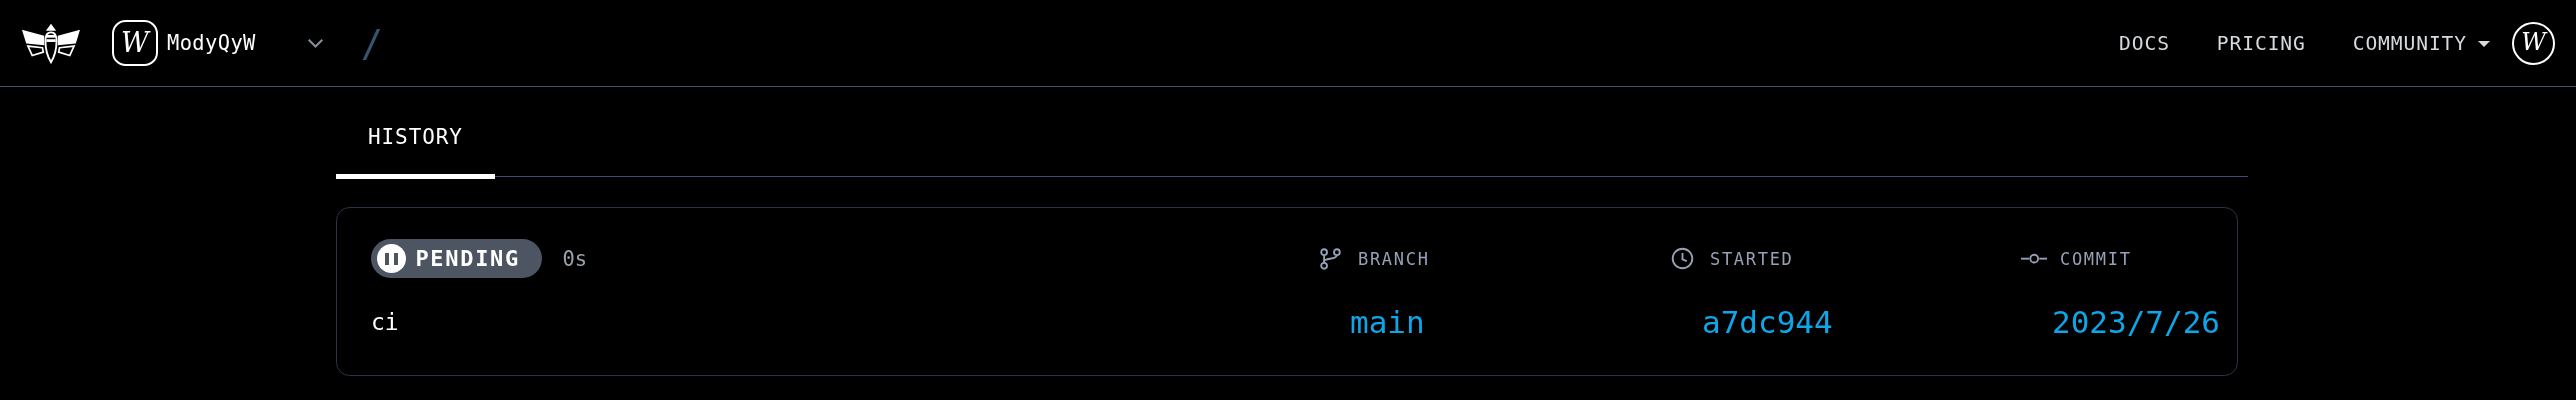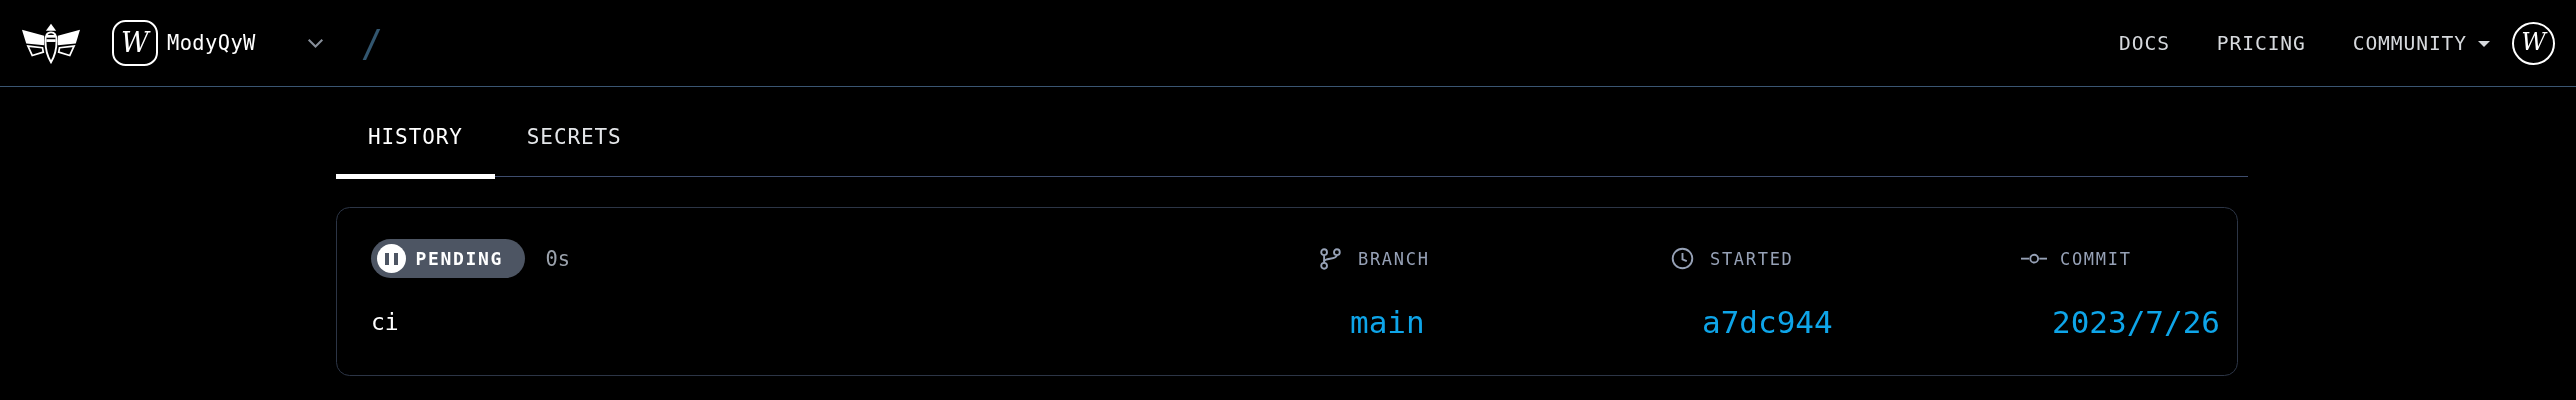--- a/index.html
+++ b/index.html
@@ -89,21 +89,21 @@
   .badge {
     display:inline-flex; align-items:center; height:39px;
     padding:0 22px 0 6px; border-radius:19.6px;
     background:var(--badge-bg,#4D5563); gap:9.4px;
   }
   .pause-circle {
     width:29px; height:29px; border-radius:50%; background:#fff; flex:none;
     display:flex; align-items:center; justify-content:center; gap:4.3px;
   }
   .pause-circle i { display:block; width:4.3px; height:12px; background:var(--badge-bg,#4D5563); }
-  .badge-label { font-size:18px; font-weight:bold; letter-spacing:1.7px; color:#fff; }
+  .badge-label { font-size:22px; font-weight:bold; letter-spacing:1.7px; color:#fff; }
   .duration { font-size:20.4px; color:var(--muted-text,#9AA1AB);text-align:right; }
   .col-head { gap:8px; color:var(--muted-label,#96A1B6); }
   .col-icon { width:31px; flex:none; display:flex; align-items:center; }
   .col-label { font-size:17px; letter-spacing:1.7px; }
   .job-name { font-size:23px; color:#fff; }
   .val { font-size:31px; color:#0ea5e9; padding-left:31px; }
   .row.vals .cell:first-child { padding-left:0; }
 
   svg { display:block; }
 </style>
@@ -150,21 +150,20 @@
     </a>
   </nav>
 
   <div class="avatar-circle">
     <span class="script-w">W</span>
   </div>
 </header>
 
 <div class="tabstrip">
   <div class="tab active">HISTORY</div>
-  <div class="tab">SECRETS</div>
 </div>
 
 <section class="card">
   <div class="row head">
     <div class="cell status-cell">
       <span class="badge">
         <span class="pause-circle">
             <i></i>
             <i></i>
           </span>

